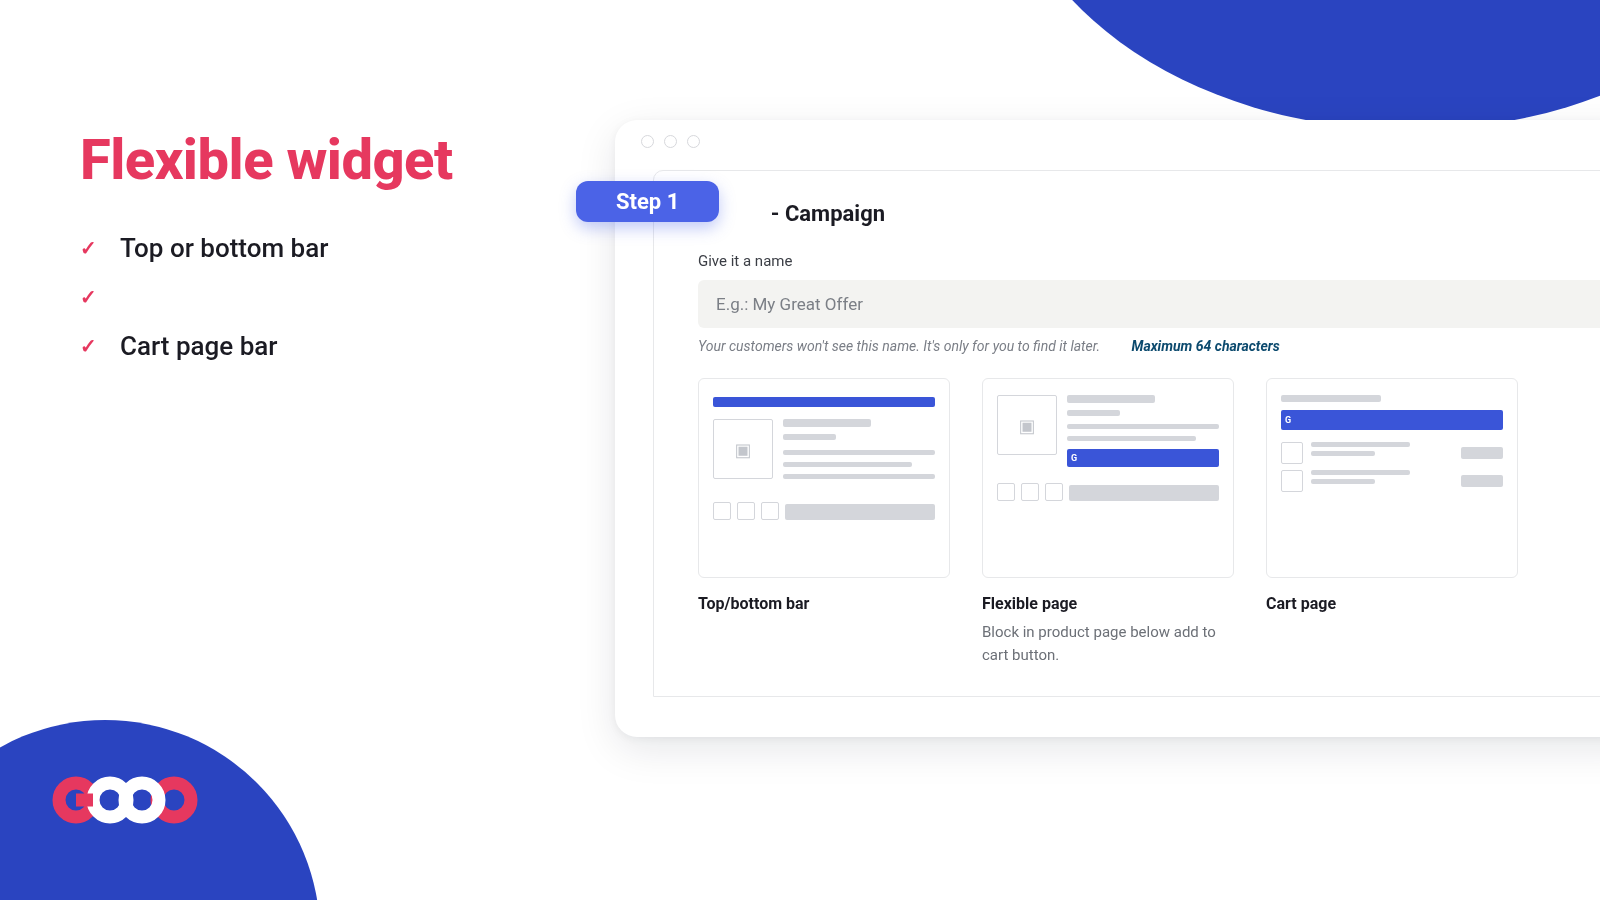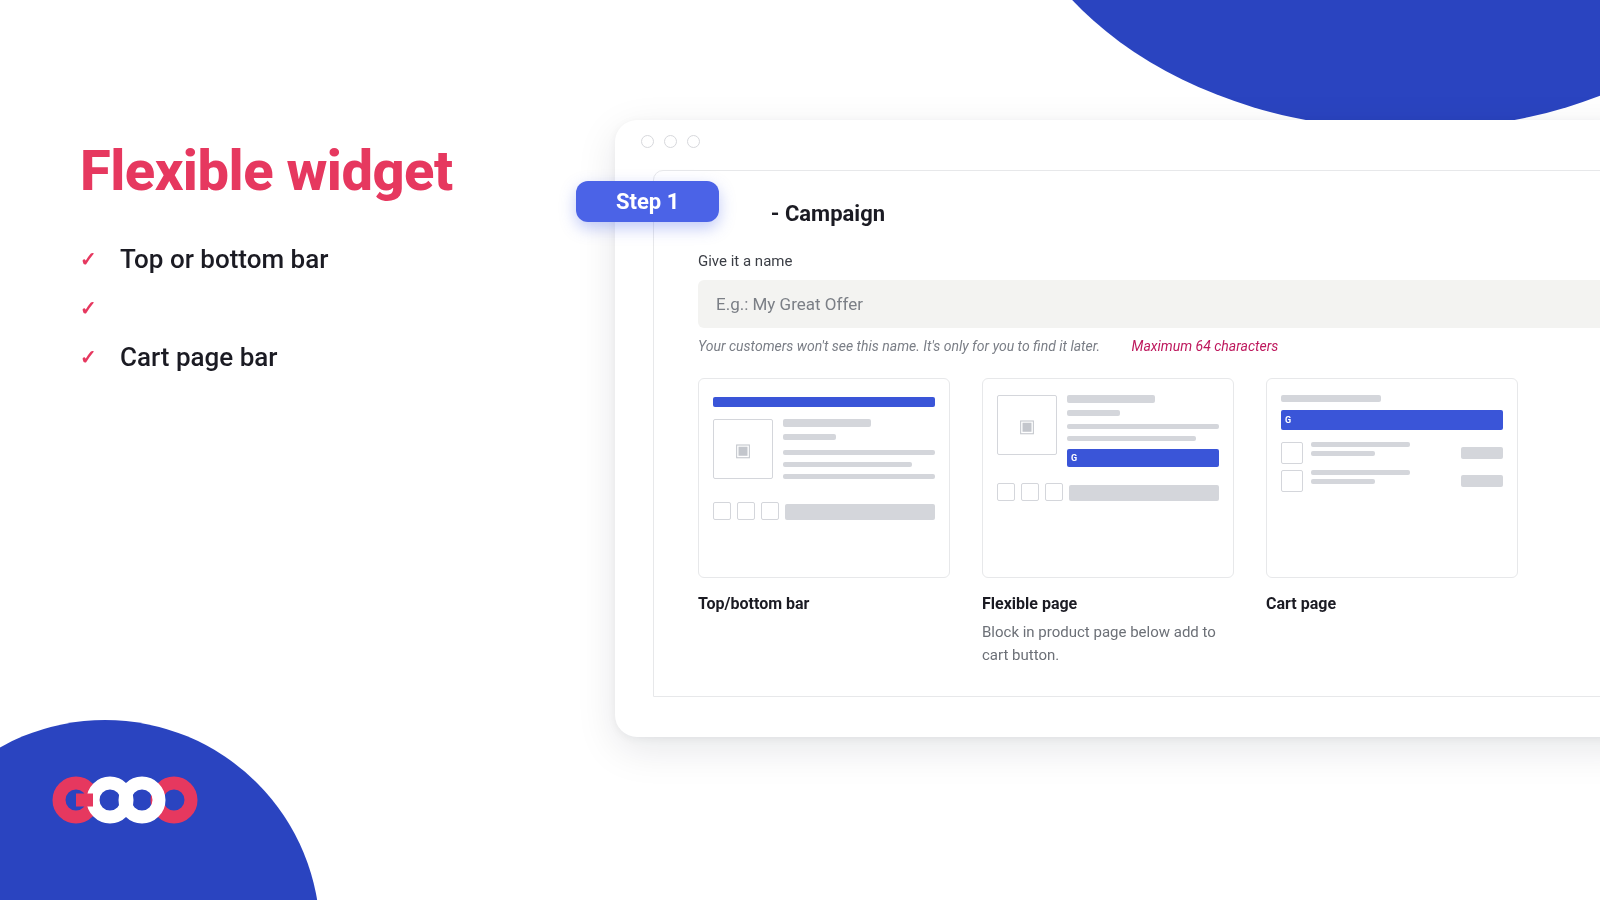--- a/index.html
+++ b/index.html
@@ -44,21 +44,20 @@
     left:50px; bottom:70px;
     width:150px; height:60px;
   }
   .logo svg{width:100%;height:100%;}
 
   
   .left{
     position:absolute;
     left:80px; top:128px;
     width:460px;
-    margin-top:11px;
   }
   .title{
     font-size:56px;
     font-weight:800;
     line-height:1.15;
     letter-spacing:-0.5px;
     margin:0 0 30px 0;
   }
   .title .em{color:var(--red);}
   .bullets{list-style:none;padding:0;margin:0;}
@@ -116,21 +115,21 @@
     height:48px;
     display:flex;align-items:center;
     padding:0 18px;
     color:#7b7f86;font-size:17px;
   }
   .hint{
     font-size:14px;color:var(--muted);
     font-style:italic;
     margin-top:10px;
   }
-  .hint b{font-style:italic;font-weight:400;color:#be185d;padding-left:28px;}
+  .hint b{font-style:italic;font-weight:700;color:#0c4a6e;padding-left:28px;}
 
   .options{
     display:flex;gap:32px;margin-top:24px;
   }
   .opt{width:252px;}
   .thumb{
     border:1px solid var(--card-border);
     border-radius:6px;
     padding:16px 14px 14px;
     height:200px;

